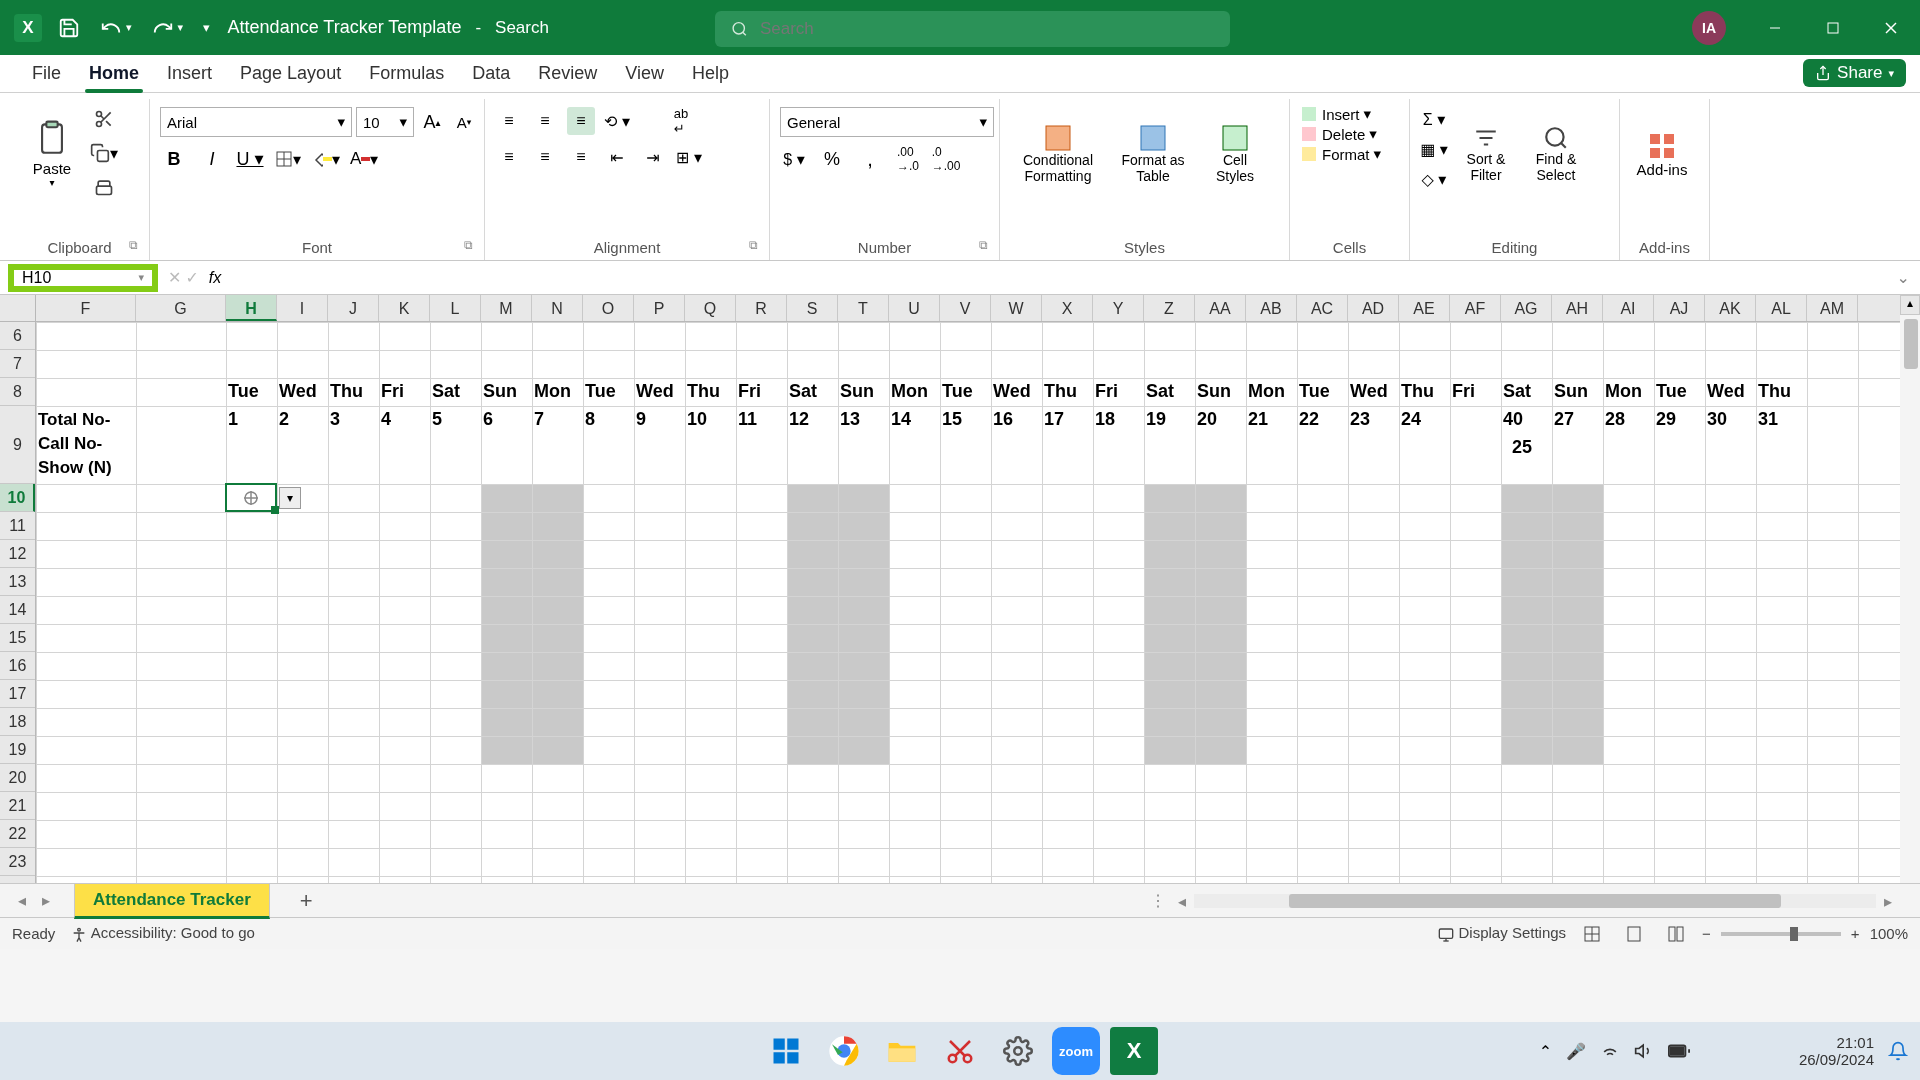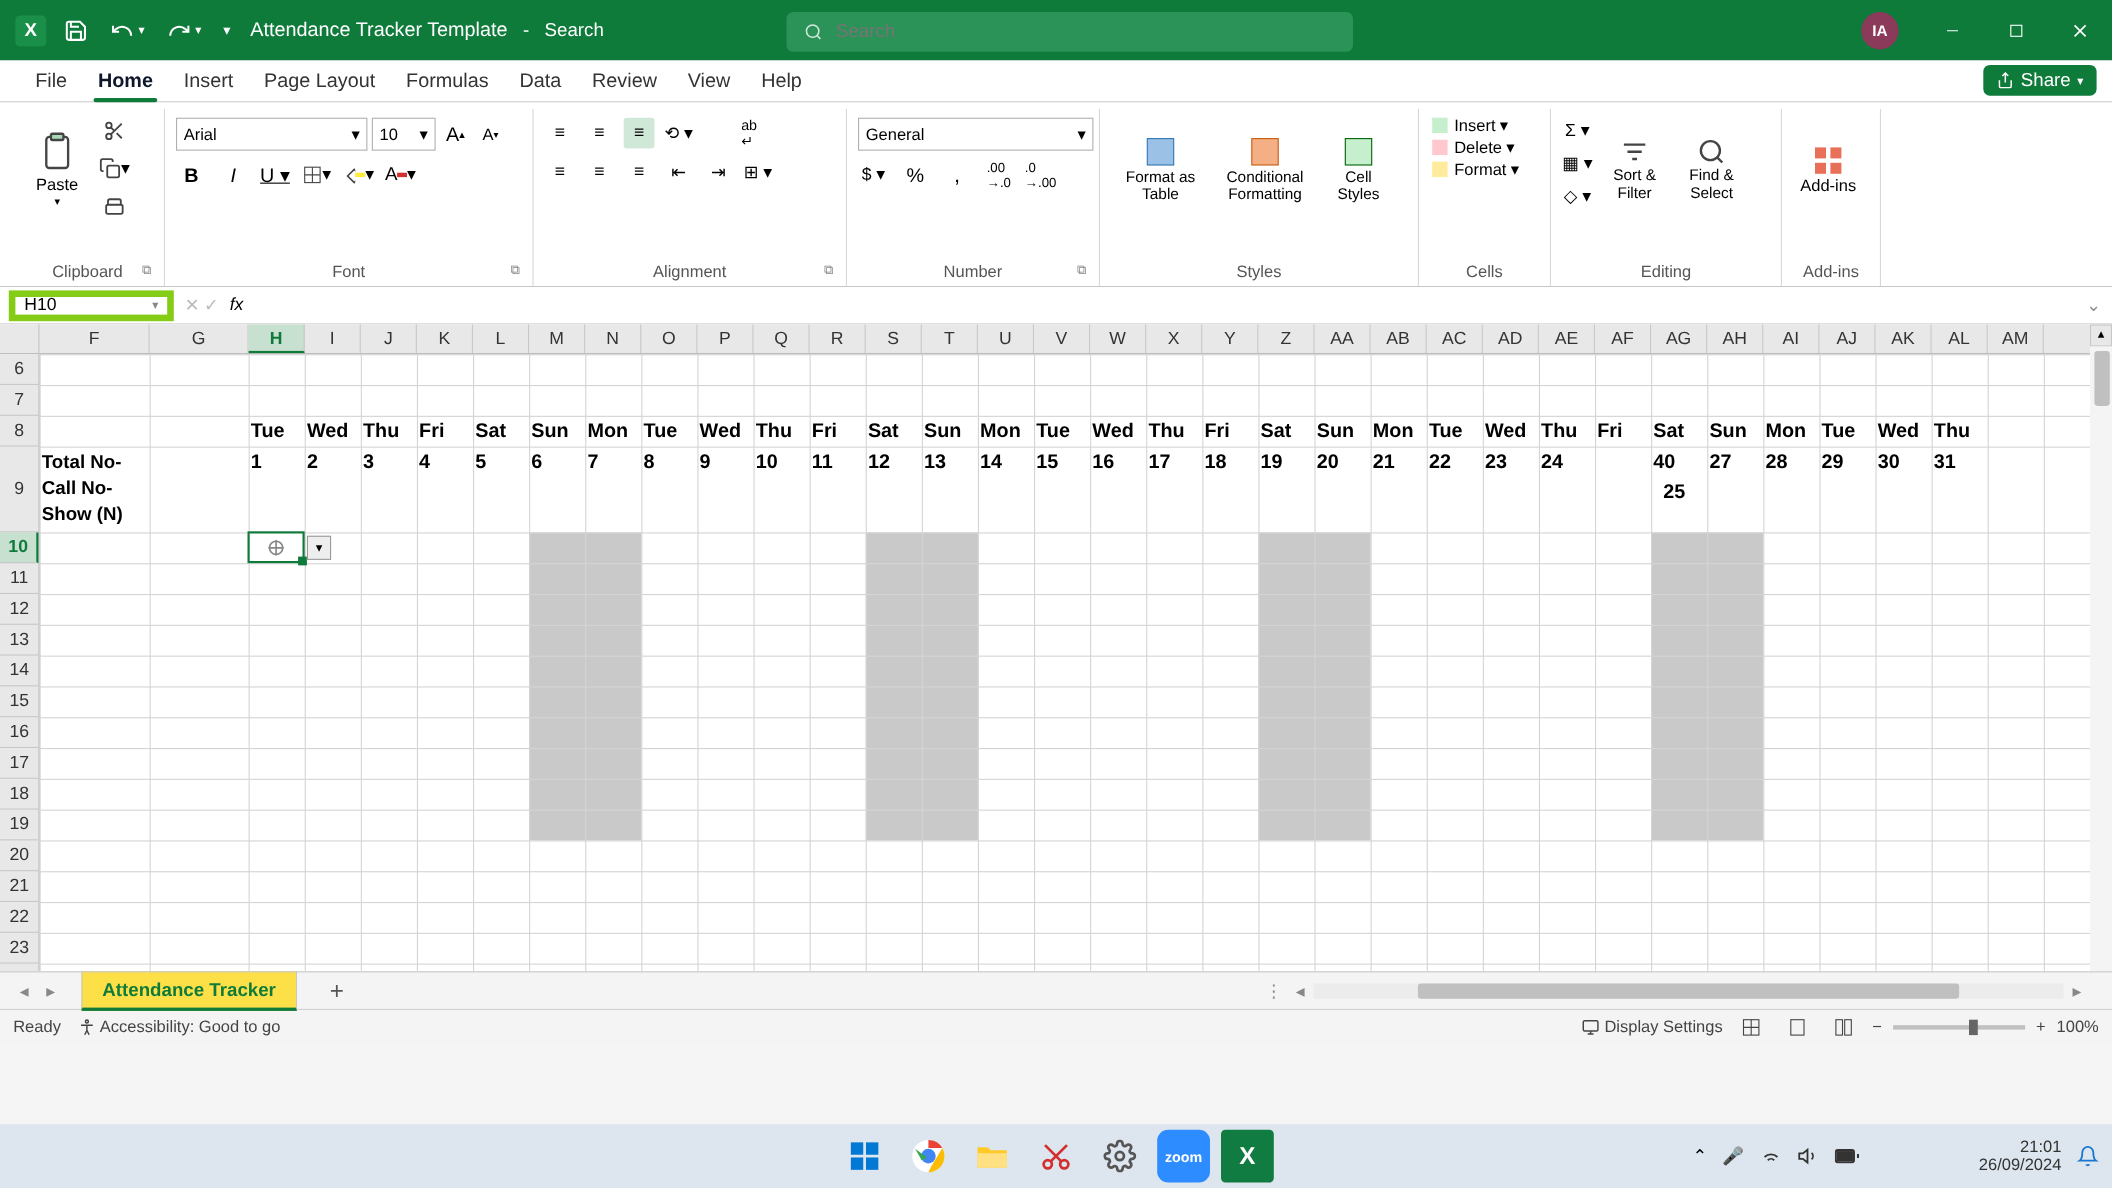--- a/index.html
+++ b/index.html
@@ -202,21 +202,21 @@
           </div>
    </div>
   </div>
   <div class="rgroup-label">Clipboard</div>
   <span class="launcher">⧉</span>
  </div>
 
  <div class="rgroup" style="width:335px">
   <div class="rgroup-body" style="flex-direction:column;gap:8px;padding-top:8px">
    <div class="rbtn-row">
-    <div class="dropdown-field" style="width:174px">
+    <div class="dropdown-field" style="width:192px">
             <span>Arial</span>
             <span>▾</span>
           </div>
     <div class="dropdown-field" style="width:58px">
             <span>10</span>
             <span>▾</span>
           </div>
     <div class="small-btn" style="font-size:18px">A<sup style="font-size:10px">▴</sup></div>
     <div class="small-btn" style="font-size:15px">A<sup style="font-size:9px">▾</sup></div>
    </div>
@@ -277,31 +277,31 @@
     <div class="small-btn" style="font-size:12px">.00<br>→.0</div>
     <div class="small-btn" style="font-size:12px">.0<br>→.00</div>
    </div>
   </div>
   <div class="rgroup-label">Number</div>
   <span class="launcher">⧉</span>
  </div>
 
  <div class="rgroup" style="width:290px">
   <div class="rgroup-body" style="gap:2px">
+   <div class="rbtn big" style="width:96px">
+    <svg width="28" height="28">
+            <rect x="2" y="2" width="24" height="24" fill="#f4b084" stroke="#c65911"></rect>
+          </svg>
+    <span style="text-align:center;font-size:14px">Conditional Formatting</span>
+   </div>
    <div class="rbtn big" style="width:90px">
     <svg width="28" height="28">
             <rect x="2" y="2" width="24" height="24" fill="#9bc2e6" stroke="#2f75b5"></rect>
           </svg>
     <span style="text-align:center;font-size:14px">Format as Table</span>
-   </div>
-   <div class="rbtn big" style="width:96px">
-    <svg width="28" height="28">
-            <rect x="2" y="2" width="24" height="24" fill="#f4b084" stroke="#c65911"></rect>
-          </svg>
-    <span style="text-align:center;font-size:14px">Conditional Formatting</span>
    </div>
    <div class="rbtn big" style="width:70px">
     <svg width="28" height="28">
             <rect x="2" y="2" width="24" height="24" fill="#c6efce" stroke="#006100"></rect>
           </svg>
     <span style="text-align:center;font-size:14px">Cell Styles</span>
    </div>
   </div>
   <div class="rgroup-label">Styles</div>
  </div>

